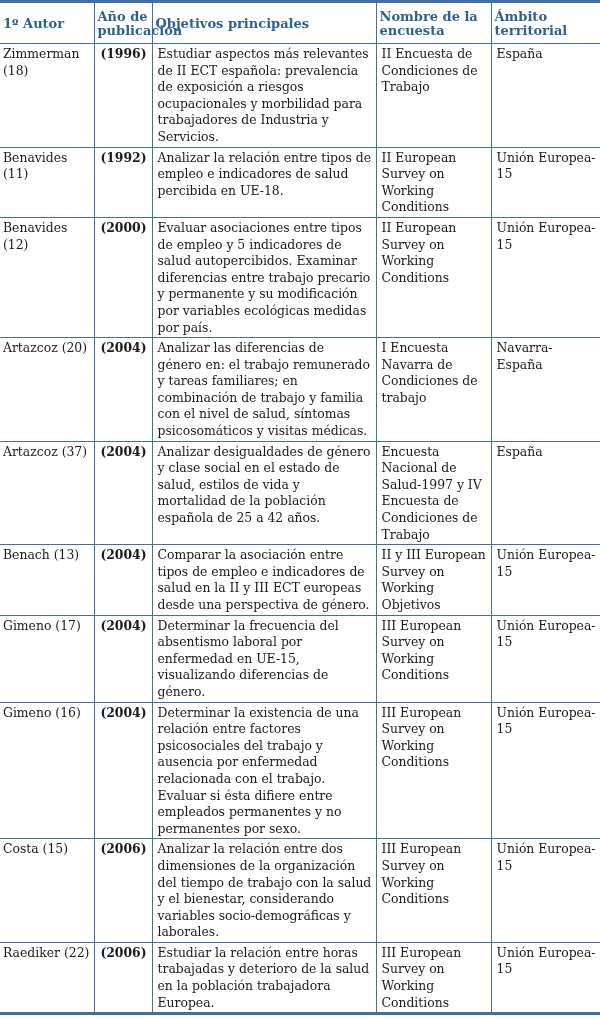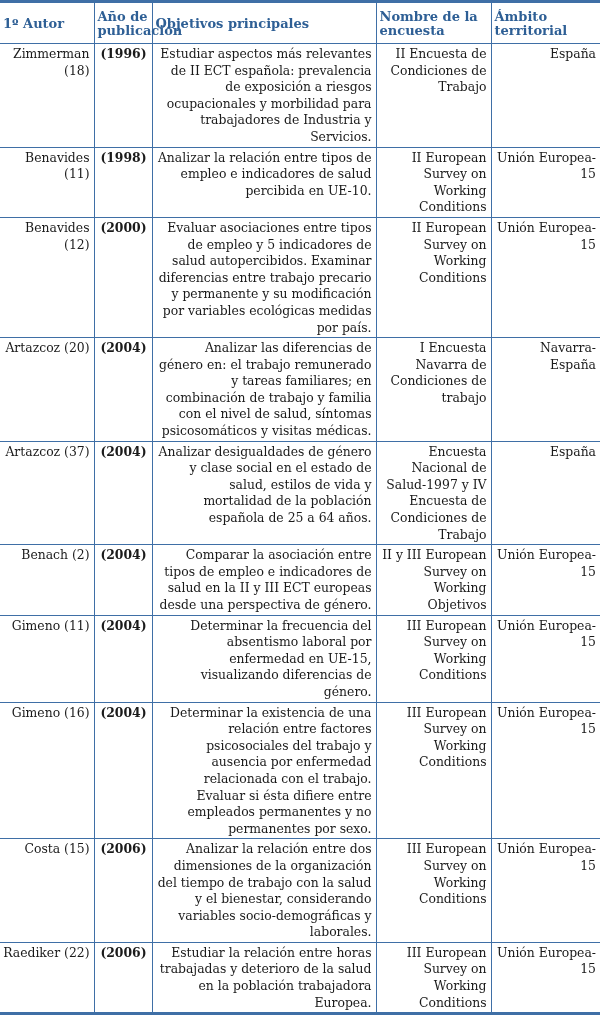--- a/index.html
+++ b/index.html
@@ -31,21 +31,20 @@
     border-bottom: 1px solid #3f6fa6;
     border-left: 1px solid #3f6fa6;
     height: 29px;
   }
   th:first-child, td:first-child { border-left: none; }
   td {
     vertical-align: top;
     padding: 2px 4px 1px 5px;
     border-left: 1px solid #3f6fa6;
     border-top: 1px solid #3f6fa6;
-    text-align: right;
   }
   td.year { text-align: center; font-weight: bold; }
   td.author { padding-left: 3px; }
 </style>
 </head>
 <body>
 
 <table class="studies">
   <colgroup>
     <col class="c1">
@@ -66,55 +65,55 @@
   <tbody id="tbody">
       <tr>
         <td class="author">Zimmerman (18)</td>
         <td class="year">(1996)</td>
         <td>Estudiar aspectos más relevantes de II ECT española: prevalencia de exposición a riesgos ocupacionales y morbilidad para trabajadores de Industria y Servicios.</td>
         <td>II Encuesta de Condiciones de Trabajo</td>
         <td>España</td>
       </tr>
       <tr>
         <td class="author">Benavides (11)</td>
-        <td class="year">(1998)</td>
-        <td>Analizar la relación entre tipos de empleo e indicadores de salud percibida en UE-10.</td>
+        <td class="year">(1992)</td>
+        <td>Analizar la relación entre tipos de empleo e indicadores de salud percibida en UE-18.</td>
         <td>II European Survey on Working Conditions</td>
         <td>Unión Europea-15</td>
       </tr>
       <tr>
         <td class="author">Benavides (12)</td>
         <td class="year">(2000)</td>
         <td>Evaluar asociaciones entre tipos de empleo y 5 indicadores de salud autopercibidos. Examinar diferencias entre trabajo precario y permanente y su modificación por variables ecológicas medidas por país.</td>
         <td>II European Survey on Working Conditions</td>
         <td>Unión Europea-15</td>
       </tr>
       <tr>
         <td class="author">Artazcoz (20)</td>
         <td class="year">(2004)</td>
         <td>Analizar las diferencias de género en: el trabajo remunerado y tareas familiares; en combinación de trabajo y familia con el nivel de salud, síntomas psicosomáticos y visitas médicas.</td>
         <td>I Encuesta Navarra de Condiciones de trabajo</td>
         <td>Navarra-España</td>
       </tr>
       <tr>
         <td class="author">Artazcoz (37)</td>
         <td class="year">(2004)</td>
-        <td>Analizar desigualdades de género y clase social en el estado de salud, estilos de vida y mortalidad de la población española de 25 a 64 años.</td>
+        <td>Analizar desigualdades de género y clase social en el estado de salud, estilos de vida y mortalidad de la población española de 25 a 42 años.</td>
         <td>Encuesta Nacional de Salud-1997 y IV Encuesta de Condiciones de Trabajo</td>
         <td>España</td>
       </tr>
       <tr>
-        <td class="author">Benach (2)</td>
+        <td class="author">Benach (13)</td>
         <td class="year">(2004)</td>
         <td>Comparar la asociación entre tipos de empleo e indicadores de salud en la II y III ECT europeas desde una perspectiva de género.</td>
         <td>II y III European Survey on Working Objetivos</td>
         <td>Unión Europea-15</td>
       </tr>
       <tr>
-        <td class="author">Gimeno (11)</td>
+        <td class="author">Gimeno (17)</td>
         <td class="year">(2004)</td>
         <td>Determinar la frecuencia del absentismo laboral por enfermedad en UE-15, visualizando diferencias de género.</td>
         <td>III European Survey on Working Conditions</td>
         <td>Unión Europea-15</td>
       </tr>
       <tr>
         <td class="author">Gimeno (16)</td>
         <td class="year">(2004)</td>
         <td>Determinar la existencia de una relación entre factores psicosociales del trabajo y ausencia por enfermedad relacionada con el trabajo. Evaluar si ésta difiere entre empleados permanentes y no permanentes por sexo.</td>
         <td>III European Survey on Working Conditions</td>

